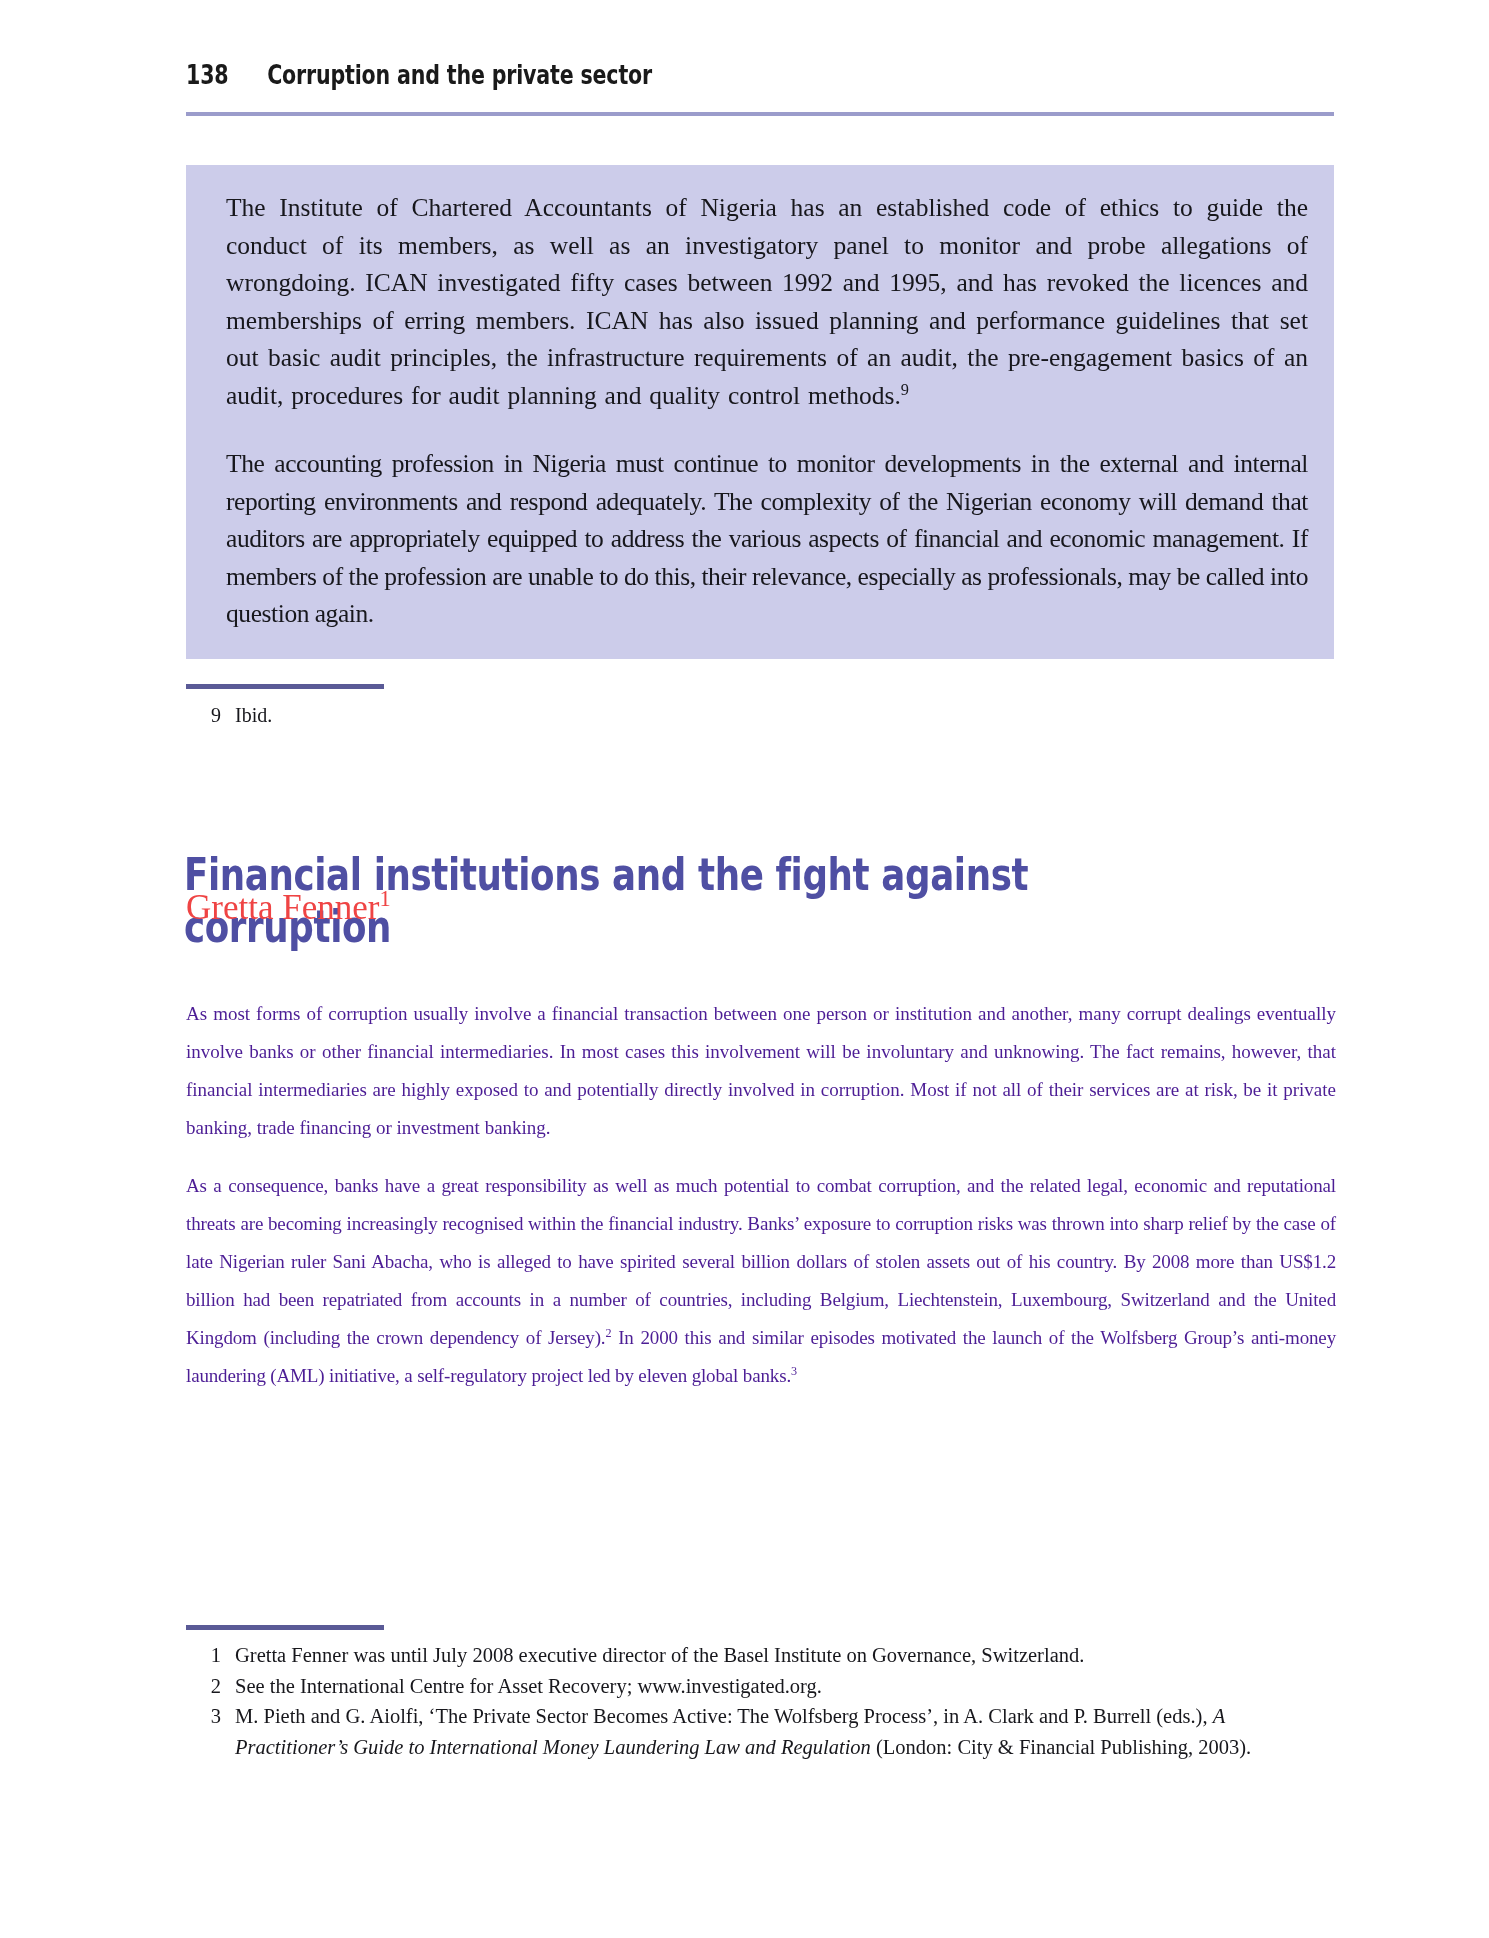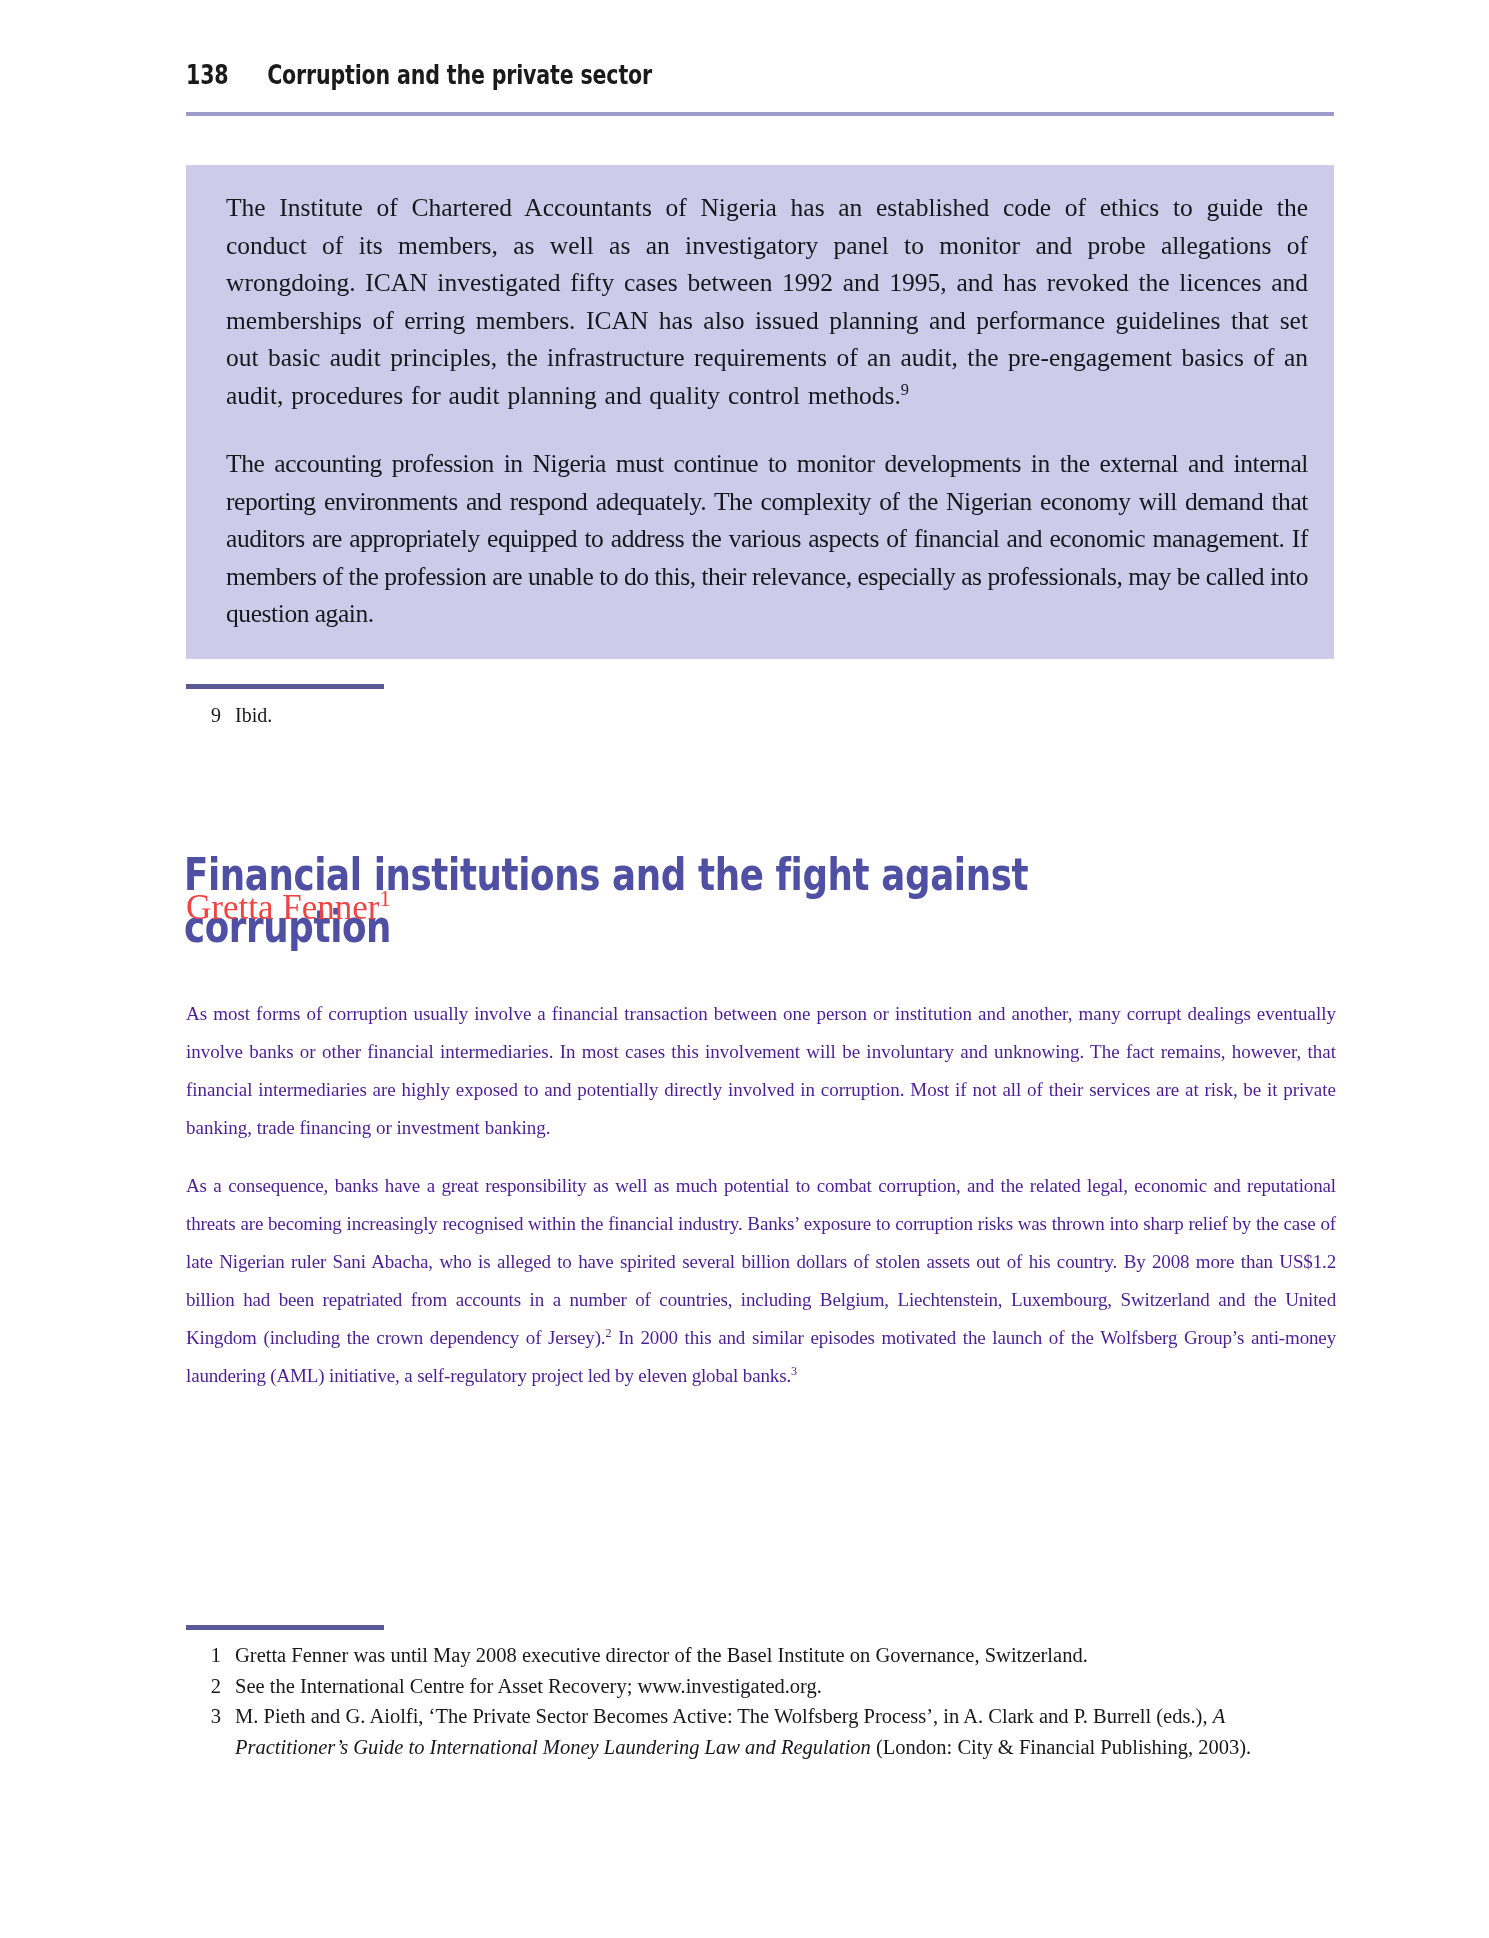--- a/index.html
+++ b/index.html
@@ -216,21 +216,21 @@
 
   <div class="body-text">
     <p>As most forms of corruption usually involve a financial transaction between one person or institution and another, many corrupt dealings eventually involve banks or other financial intermediaries. In most cases this involvement will be involuntary and unknowing. The fact remains, however, that financial intermediaries are highly exposed to and potentially directly involved in corruption. Most if not all of their services are at risk, be it private banking, trade financing or investment banking.</p>
     <p class="tight"><span>As a consequence, banks have a great responsibility as well as much potential to combat corruption, and the related legal, economic and reputational threats are becoming increasingly recognised within the financial industry. Banks’ exposure to corruption risks was thrown into sharp relief by the case of late Nigerian ruler Sani Abacha, who is alleged to have spirited several billion dollars of stolen assets out of his country. By 2008 more than US$1.2 billion had been repatriated from accounts in a number of countries, including Belgium, Liechtenstein, Luxembourg, Switzerland and the United Kingdom (including the crown dependency of Jersey).</span><sup class="fn">2</sup><span> In 2000 this and similar episodes motivated the launch of the Wolfsberg Group’s anti-money laundering (AML) initiative, a self-regulatory project led by eleven global banks.</span><sup class="fn">3</sup></p>
   </div>
 
   <div class="fn-rule bottom"></div>
   <div class="footnotes">
     <div class="fn-item">
       <span class="fn-num">1</span>
-      <span class="fn-body">Gretta Fenner was until May 2008 executive director of the Basel Institute on Governance, Switzerland.</span>
+      <span class="fn-body">Gretta Fenner was until July 2008 executive director of the Basel Institute on Governance, Switzerland.</span>
     </div>
     <div class="fn-item">
       <span class="fn-num">2</span>
       <span class="fn-body">See the International Centre for Asset Recovery; www.investigated.org.</span>
     </div>
     <div class="fn-item">
       <span class="fn-num">3</span>
       <span class="fn-body"><span>M. Pieth and G. Aiolfi, ‘The Private Sector Becomes Active: The Wolfsberg Process’, in A. Clark and P. Burrell (eds.), </span><span class="italic">A Practitioner’s Guide to International Money Laundering Law and Regulation</span><span> (London: City &amp; Financial Publishing, 2003).</span></span>
     </div>
   </div>

